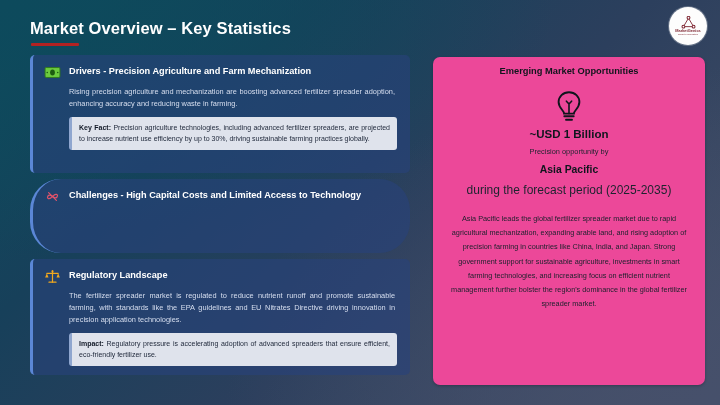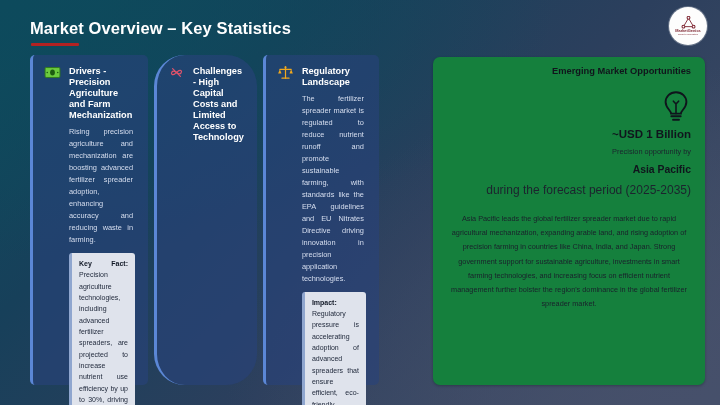--- a/index.html
+++ b/index.html
@@ -31,21 +31,21 @@
     display:flex; flex-direction:column; align-items:center; justify-content:center;
     box-shadow:0 0 0 1px rgba(255,255,255,.25);
   }
   .logo svg{ display:block; margin-bottom:0px; }
   .logo-name{ font-size:3.9px; font-weight:bold; color:#7a1f2b; line-height:1; margin-top:.5px;}
   .logo-tag{ font-size:2.4px; color:#7a1f2b; line-height:1; margin-top:.6px; }
 
   
   .left-col{
     position:absolute; left:30px; top:55px; width:380px; height:330px;
-    display:flex; flex-direction:row; gap:6px;
+    display:flex; flex-direction:column; gap:6px;
   }
   .card{
     position:relative; background:rgba(40,66,122,.62);
     border-radius:5px; border-left:3px solid #5b87d6;
     padding:9px 13px 9px 11px;
   }
   .card.c1{ flex:0 0 118px; }
   .card.c2{ flex:0 0 74px;border-radius:31px; }
   .card.c3{ flex:0 0 116px; }
 
@@ -62,24 +62,24 @@
   .callout{
     margin:7px 0 0 25px; background:#dfe3ec; border-left:3px solid #8fa6cf;
     border-radius:3px; padding:5px 7px 5px 7px;
     font-size:7px; color:#222b3d; line-height:1.62; text-align:justify;
   }
   .callout b{ color:#111826; }
 
   
   .right-panel{
     position:absolute; left:433px; top:57px; width:272px; height:328px;
-    background:#15803d; border-radius:7px;
+    background:#ec4899; border-radius:7px;
     box-shadow:0 1px 3px rgba(0,0,0,.25);
     padding:9px 14px 10px 14px;
-    display:flex; flex-direction:column; align-items:flex-end;
+    display:flex; flex-direction:column; align-items:center;
   }
   .rp-title{ font-size:9.3px; font-weight:bold; color:#11151c; text-align:center; }
   .bulb{ margin-top:14px; }
   .rp-value{ font-size:11.5px; font-weight:bold; color:#10151d; }
   .rp-sub{ margin-top:7px; font-size:7.4px; color:#1c232e; }
   .rp-region{ margin-top:8px; font-size:10.4px; font-weight:bold; color:#10151d; }
   .rp-period{ margin-top:8px; font-size:12px; color:#1c232e; }
   .rp-para{
     margin-top:15px; font-size:7.3px; color:#1a202b; line-height:1.95; text-align:center;
   }

